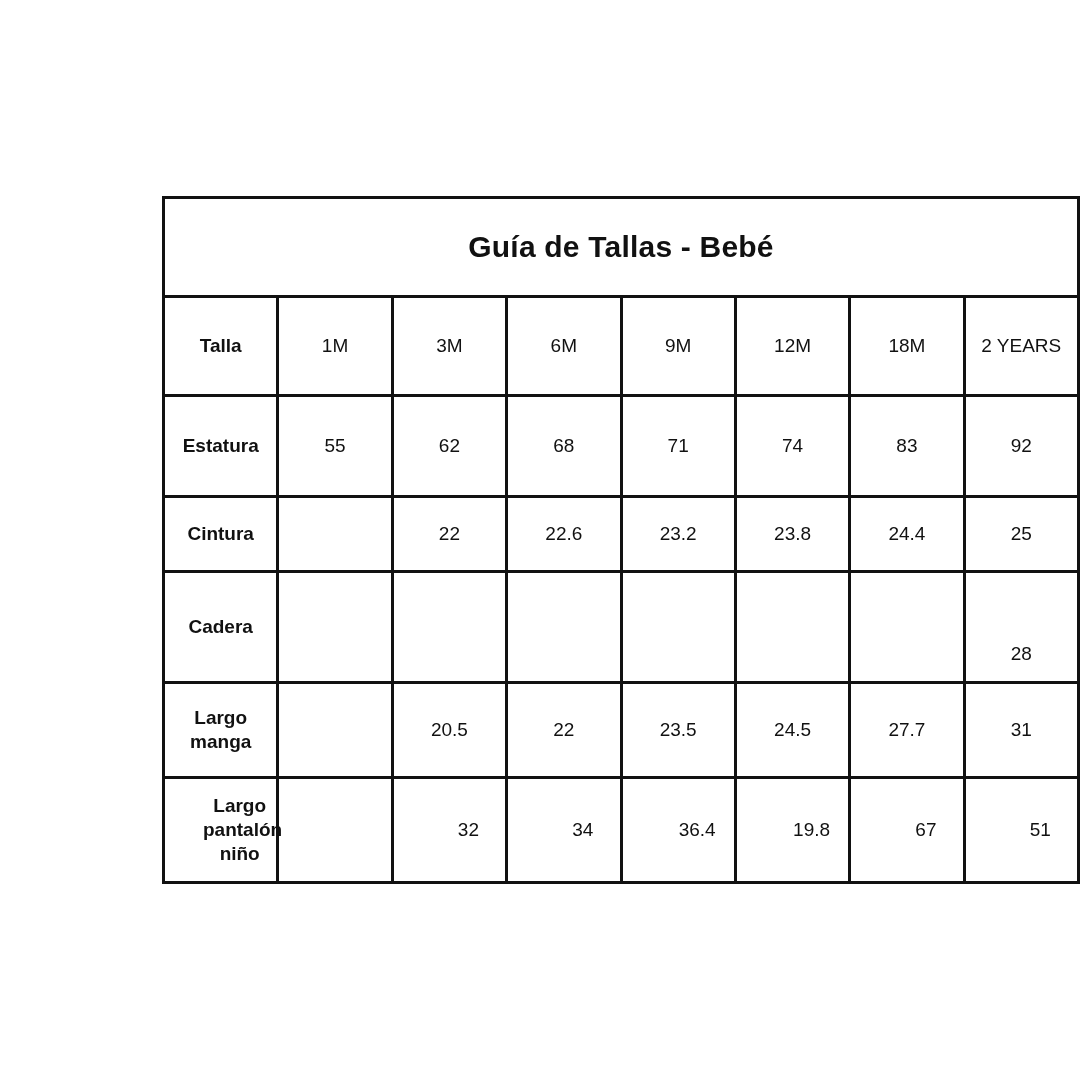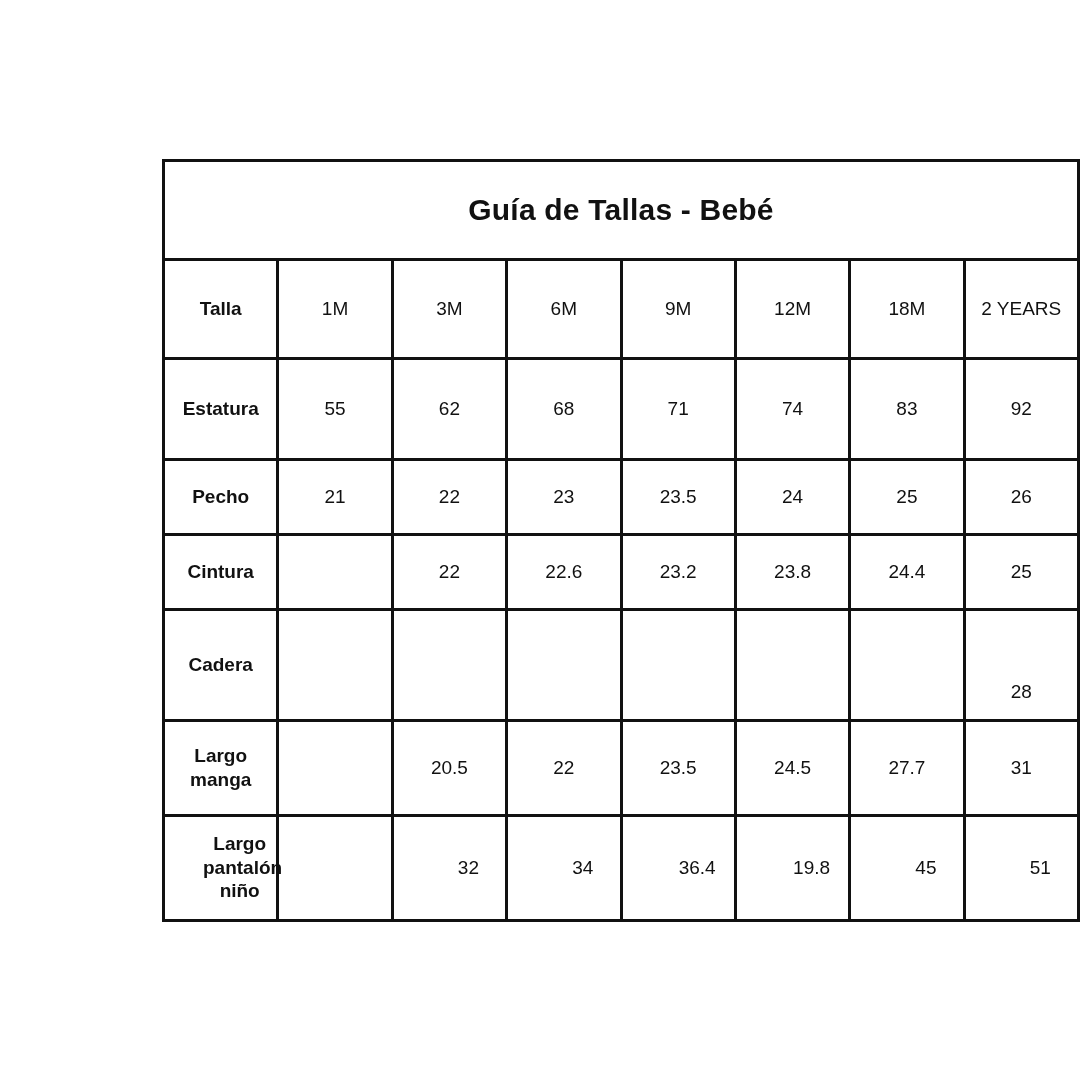--- a/index.html
+++ b/index.html
@@ -128,30 +128,20 @@
           <td class="row-label">Estatura</td>
           <td class="value">55</td>
           <td class="value">62</td>
           <td class="value">68</td>
           <td class="value">71</td>
           <td class="value">74</td>
           <td class="value">83</td>
           <td class="value">92</td>
         </tr>
 
-        <tr class="r-pecho">
-          <td class="row-label">Pecho</td>
-          <td class="value">21</td>
-          <td class="value">22</td>
-          <td class="value">23</td>
-          <td class="value">23.5</td>
-          <td class="value">24</td>
-          <td class="value">25</td>
-          <td class="value">26</td>
-        </tr>
 
         <tr class="r-cintura">
           <td class="row-label">Cintura</td>
           <td class="value"></td>
           <td class="value">22</td>
           <td class="value">22.6</td>
           <td class="value">23.2</td>
           <td class="value">23.8</td>
           <td class="value">24.4</td>
           <td class="value">25</td>
@@ -179,19 +169,19 @@
           <td class="value">31</td>
         </tr>
 
         <tr class="r-pantalon">
           <td class="row-label">Largo pantalón niño</td>
           <td class="value"></td>
           <td class="value">32</td>
           <td class="value">34</td>
           <td class="value">36.4</td>
           <td class="value">19.8</td>
-          <td class="value">45</td>
+          <td class="value">67</td>
           <td class="value">51</td>
         </tr>
       </tbody>
     </table>
   </div>
 </div>
 
 </body></html>

